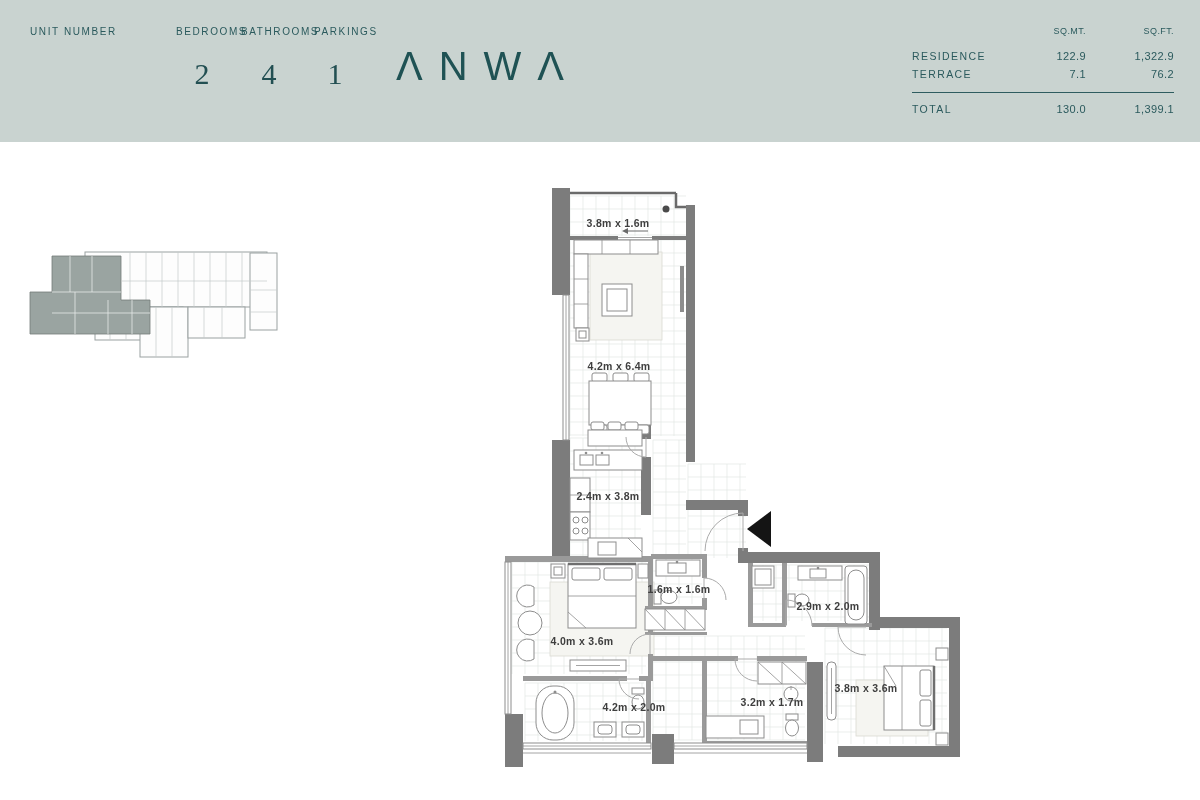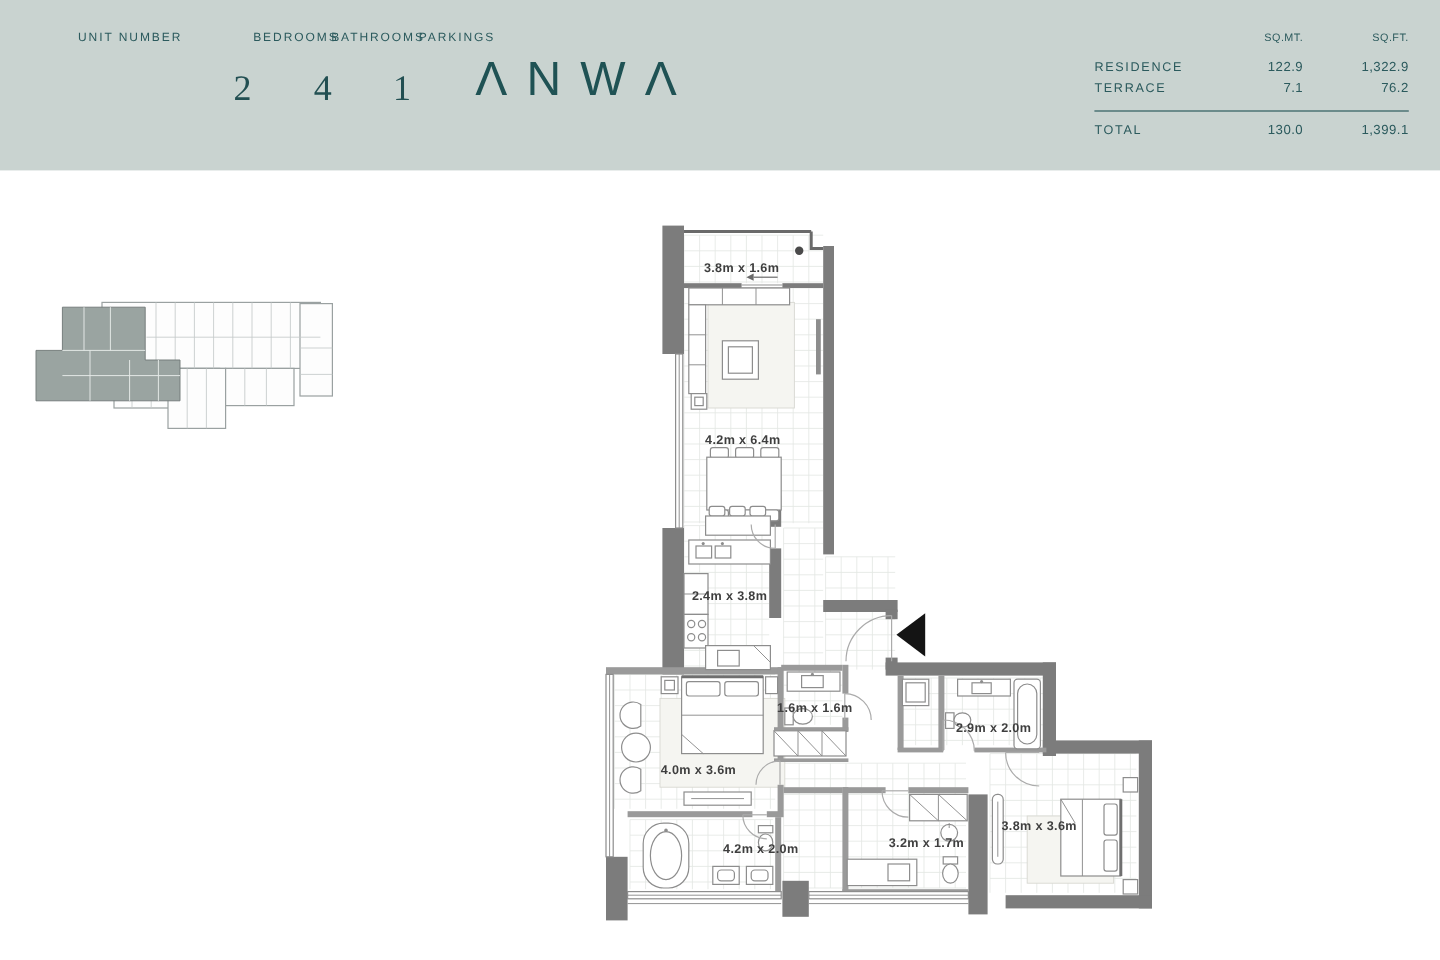--- a/index.html
+++ b/index.html
@@ -1,20 +1,20 @@
 <!DOCTYPE html>
 <html><head>
 <meta charset="utf-8">
 <style>
   html,body{margin:0;padding:0;}
   body{width:1200px;height:800px;position:relative;background:#ffffff;overflow:hidden;
        font-family:"Liberation Sans",sans-serif;}
   
   .header{position:absolute;top:0;left:0;width:1200px;height:142px;background:#c9d3d0;color:#2b5a5d;}
-  .hlabel{font-size:10px;letter-spacing:1.6px;color:#2b5a5d;margin-left:35px;}
+  .hlabel{font-size:10px;letter-spacing:1.6px;color:#2b5a5d;}
   .hval{font-family:"Liberation Serif",serif;color:#224f52;}
   .unit-block{position:absolute;left:30px;top:26px;}
   .unit-num{font-size:52px;line-height:1;margin-top:8px;letter-spacing:2px;}
   .stat{position:absolute;top:26px;text-align:left;}
   .stat .sval{font-size:30px;line-height:1;margin-top:22px;text-align:center;}
   .logo{position:absolute;left:0;top:44px;width:976px;text-align:center;
         font-size:40px;letter-spacing:16px;color:#1f5254;font-weight:400;}
   
   .atable{position:absolute;left:912px;top:0;width:262px;height:170px;font-size:11px;}
   .trow{position:absolute;left:0;width:262px;height:14px;}

